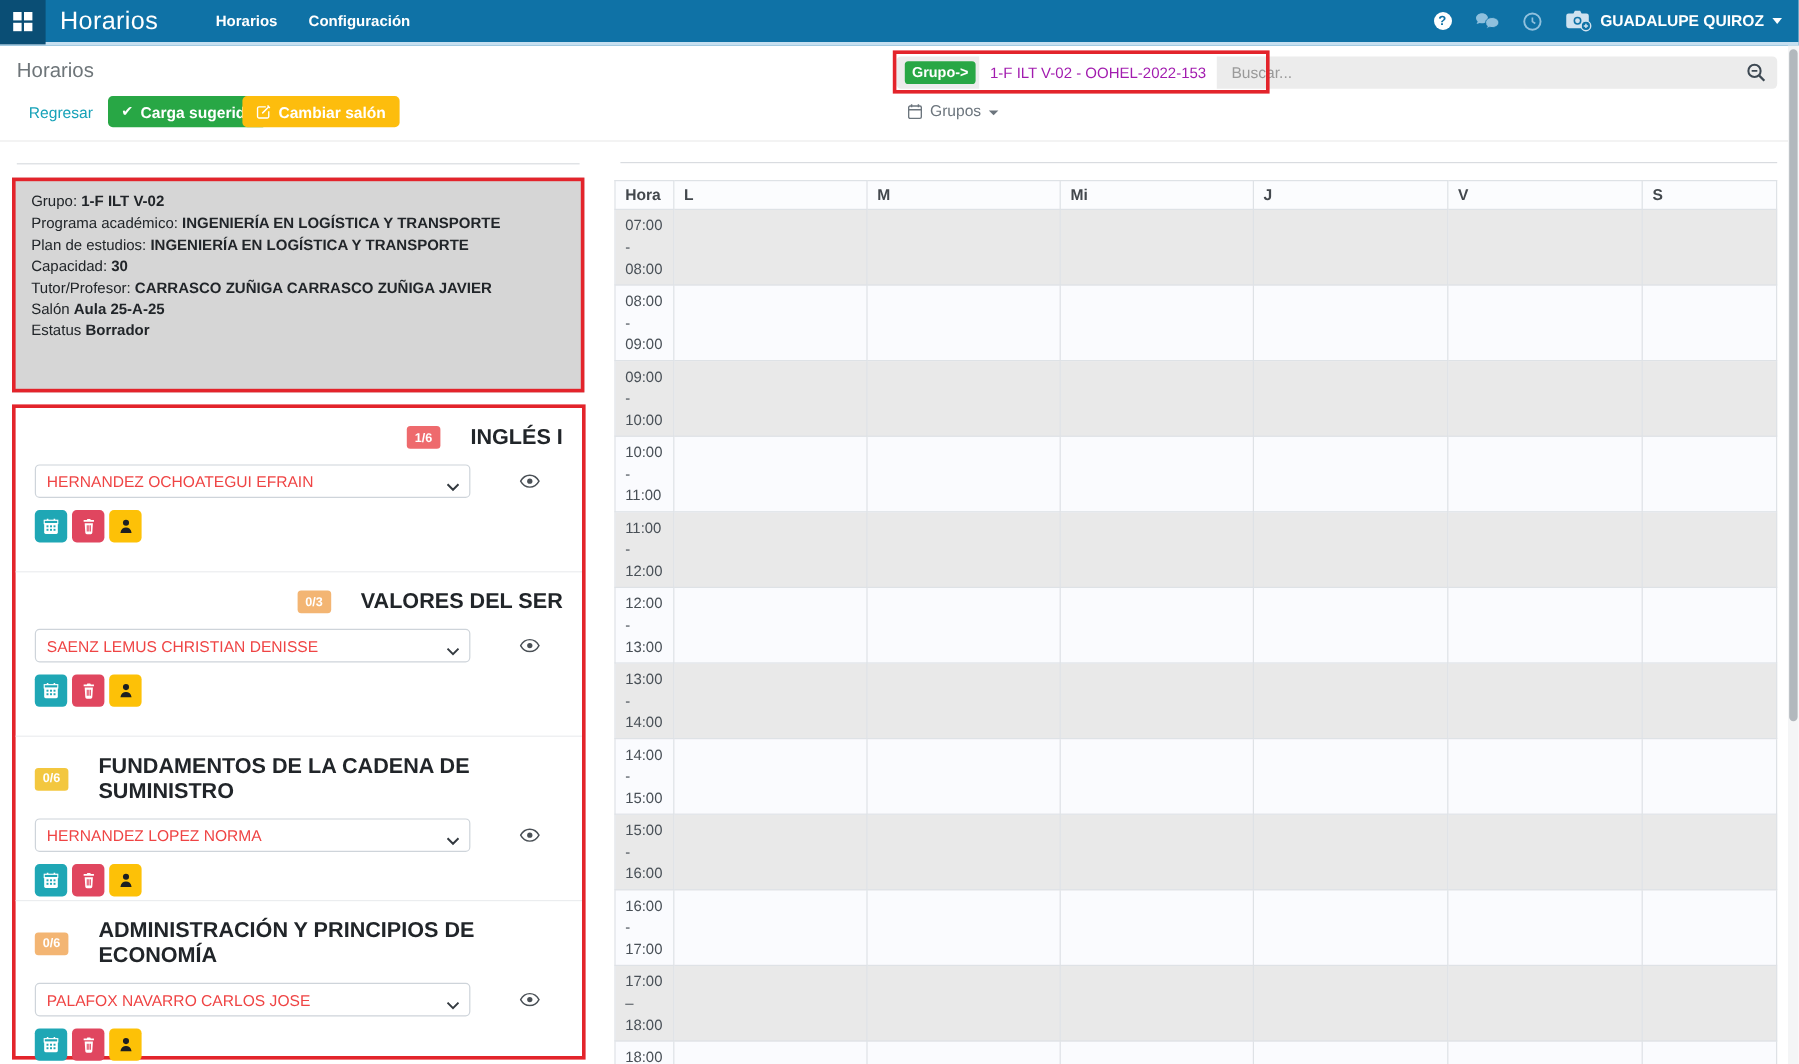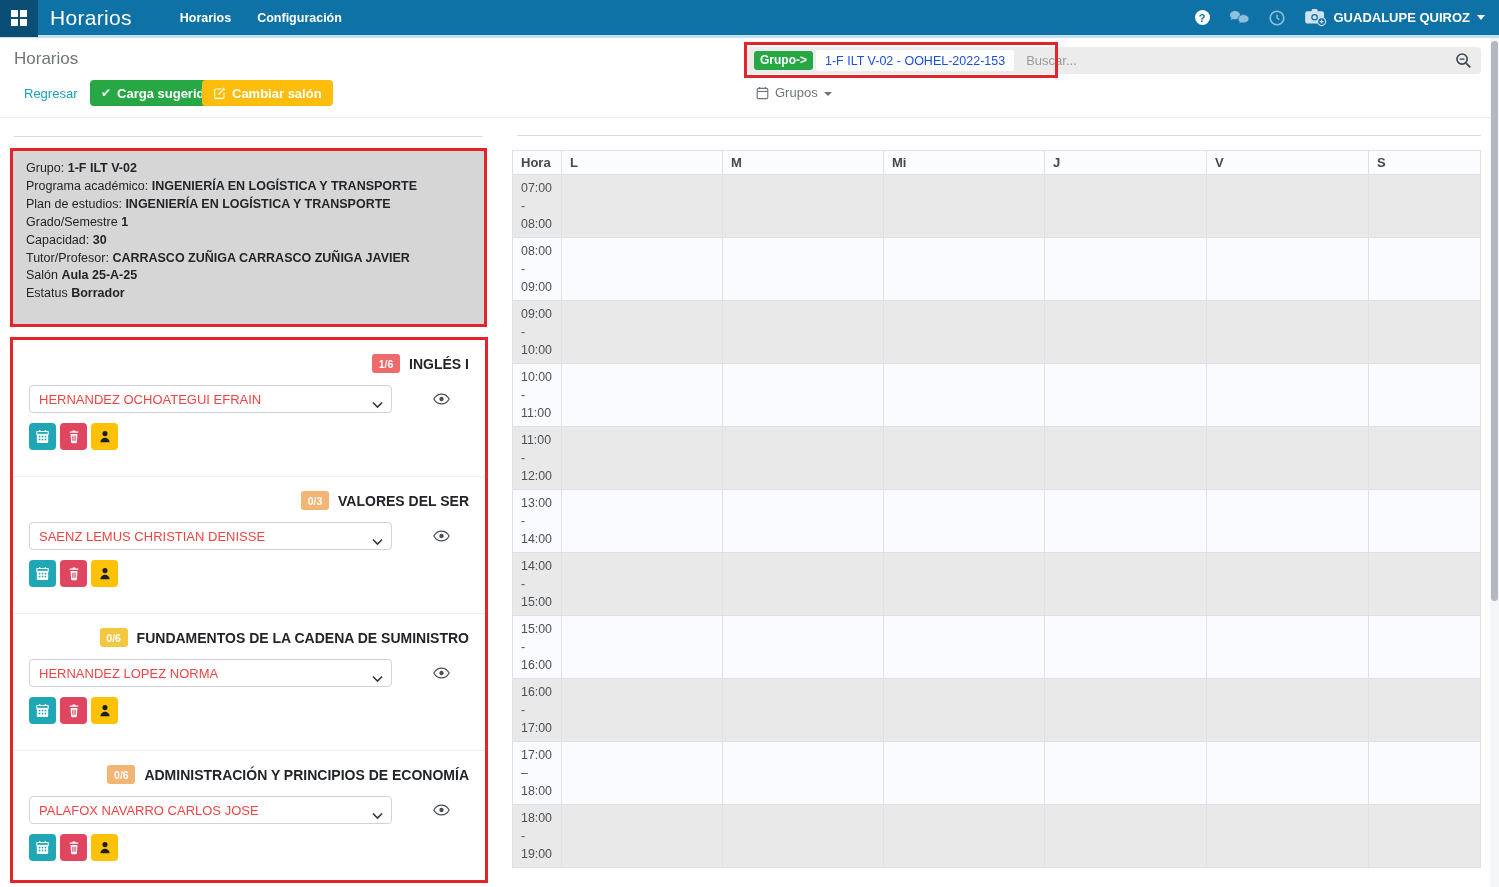--- a/index.html
+++ b/index.html
@@ -28,21 +28,21 @@
   .caret-down { width:0; height:0; border-left:4px solid transparent; border-right:4px solid transparent;
                 border-top:5px solid #fff; display:inline-block; }
 
   
   .page-title { position:absolute; left:14px; top:49px; font-size:17px; color:#6e7579; }
   .search-bar { position:absolute; left:747px; top:47px; width:734px; height:27px;
                 background:#ececec; border-radius:4px; display:flex; align-items:center;
                 padding-left:7px; }
   .group-badge { background:#28a745; color:#fff; font-size:12px; font-weight:bold;
                  padding:2px 6px 3px; border-radius:3px; white-space:nowrap; }
-  .group-value { background:#fff; color:#1d4ed8; font-size:12.5px; height:21px;
+  .group-value { background:#fff; color:#a21caf; font-size:12.5px; height:36px;
                  display:flex; align-items:center; padding:0 9px; margin-left:3px;
                  border-radius:2px; white-space:nowrap; }
   .buscar-input { border:none; background:transparent; outline:none; margin-left:12px;
                   font-size:13px; color:#555; width:120px; font-family:"Liberation Sans",sans-serif; }
   .buscar-input::placeholder { color:#9a9a9a; }
   .search-glass { position:absolute; right:9px; top:5px; cursor:pointer; }
 
   .ann-box { position:absolute; border:3px solid #e3242b; pointer-events:none; z-index:5; }
   .ann-search { left:744px; top:42px; width:314px; height:36px; }
 
@@ -73,21 +73,21 @@
 
   
   .cards-panel { position:absolute; left:10px; top:337px; width:478px; height:546px;
                  background:#fff; border:3px solid #e3242b; display:flex; flex-direction:column; }
   .subject-card { height:137px; padding:14px 16px 0; border-bottom:1px solid #ebedef; }
   .subject-card:last-child { border-bottom:none; flex:1; }
   .card-head { display:flex; align-items:center; gap:9px; margin-bottom:12px;justify-content:flex-end; }
   .hours-badge { min-width:28px; height:19px; border-radius:3px; color:#fff; font-size:10.5px;
                  font-weight:bold; display:flex; align-items:center; justify-content:center;
                  padding:0 4px; }
-  .subject-title { font-size:14px; font-weight:bold; color:#212529; }
+  .subject-title { font-size:18px; font-weight:bold; color:#212529;margin-left:16px; }
   .select-row { display:flex; align-items:center; margin-bottom:10px; }
   .select-wrap { position:relative; width:363px; }
   .teacher-select { width:363px; height:28px; border:1px solid #ced4da; border-radius:4px;
                     background:#fff; color:#ef4444; font-size:13px; padding:0 24px 0 9px;
                     appearance:none; -webkit-appearance:none; outline:none;
                     font-family:"Liberation Sans",sans-serif; }
   .select-caret { position:absolute; right:9px; top:10px; pointer-events:none; }
   .eye-btn { margin-left:41px; cursor:pointer; display:flex; }
   .btn-row { display:flex; gap:4px; }
   .ib { width:27px; height:27px; border:none; border-radius:4px; display:flex;
@@ -202,21 +202,20 @@
 
   <div class="info-panel">
     <div>
   <div class="info-line"><span class="lbl">Grupo: </span><span class="val">1-F ILT V-02</span></div>
 
 
   <div class="info-line"><span class="lbl">Programa académico: </span><span class="val">INGENIERÍA EN LOGÍSTICA Y TRANSPORTE</span></div>
 
   <div class="info-line"><span class="lbl">Plan de estudios: </span><span class="val">INGENIERÍA EN LOGÍSTICA Y TRANSPORTE</span></div>
 
-  <div class="info-line"><span class="lbl">Grado/Semestre </span><span class="val">1</span></div>
 
   <div class="info-line"><span class="lbl">Capacidad: </span><span class="val">30</span></div>
 
   <div class="info-line"><span class="lbl">Tutor/Profesor: </span><span class="val">CARRASCO ZUÑIGA CARRASCO ZUÑIGA JAVIER</span></div>
 
   <div class="info-line"><span class="lbl">Salón </span><span class="val">Aula 25-A-25</span></div>
 
   <div class="info-line"><span class="lbl">Estatus </span><span class="val">Borrador</span></div>
 </div>
   </div>
@@ -504,20 +503,30 @@
             <td class="time-cell">11:00 -
 12:00</td>
             <td class="slot-cell"></td>
             <td class="slot-cell"></td>
             <td class="slot-cell"></td>
             <td class="slot-cell"></td>
             <td class="slot-cell"></td>
             <td class="slot-cell"></td>
           </tr>
           <tr>
+            <td class="time-cell">12:00 -
+13:00</td>
+            <td class="slot-cell"></td>
+            <td class="slot-cell"></td>
+            <td class="slot-cell"></td>
+            <td class="slot-cell"></td>
+            <td class="slot-cell"></td>
+            <td class="slot-cell"></td>
+          </tr>
+          <tr>
             <td class="time-cell">13:00 -
 14:00</td>
             <td class="slot-cell"></td>
             <td class="slot-cell"></td>
             <td class="slot-cell"></td>
             <td class="slot-cell"></td>
             <td class="slot-cell"></td>
             <td class="slot-cell"></td>
           </tr>
           <tr>

